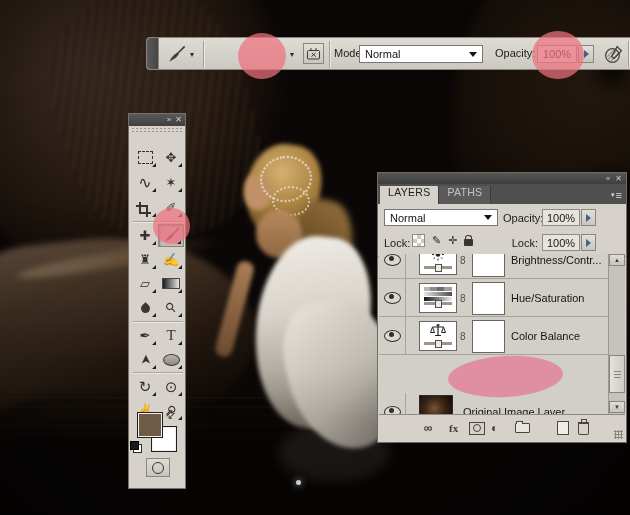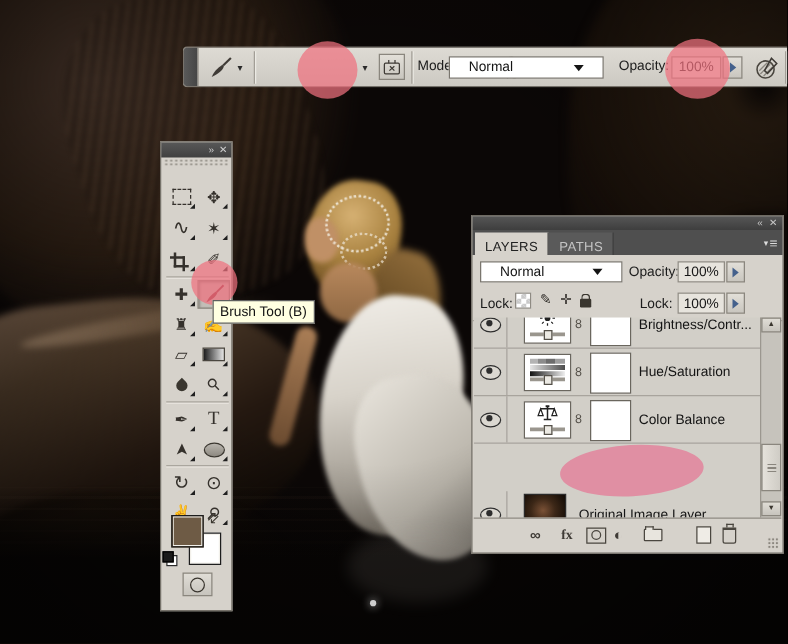--- a/index.html
+++ b/index.html
@@ -114,27 +114,27 @@
   .qmask span{width:10px;height:10px;border:1px solid #3a362f;border-radius:50%;}
   .mini2{position:absolute;width:9px;height:9px;box-sizing:border-box;}
 
   
   .lpanel{left:377px;top:172px;width:250px;height:271px;position:absolute;z-index:10;
     background:#d6d2cb;border:1px solid #6f6b63;box-sizing:border-box;}
   .lp-head{height:11px;background:linear-gradient(#565656,#3e3e3e);display:flex;align-items:center;
     justify-content:flex-end;gap:5px;padding:0 4px;color:#c9c9c9;}
   .lp-head .hg{font-size:8px;line-height:1;}
   .lp-tabs{height:20px;background:#4f4f4f;position:relative;display:flex;align-items:flex-end;}
-  .tab{height:18px;display:flex;align-items:flex-end;padding:0 8px;font-size:10.5px;letter-spacing:.3px;
+  .tab{height:18px;display:flex;align-items:flex-start;padding:0 8px;font-size:10.5px;letter-spacing:.3px;
     background:#5a5a5a;color:#c4c4c4;border-right:1px solid #3c3c3c;margin-top:2px;}
   .tab.active{background:#d6d2cb;color:#222;}
   .lp-menu{position:absolute;right:4px;top:5px;color:#dcdcdc;display:flex;align-items:center;gap:1px;}
   .lp-controls{position:relative;height:52px;border-bottom:1px solid #9b978f;}
   .ddl{position:absolute;background:#fff;border:1px solid #7a766e;box-sizing:border-box;
-    display:flex;align-items:center;font-size:11px;color:#141414;padding:0 15px;justify-content:space-between;}
+    display:flex;align-items:center;font-size:11px;color:#141414;padding:0 5px;justify-content:space-between;}
   .lockicons{position:absolute;display:flex;align-items:center;gap:7px;}
   .checker{background-color:#fff;background-image:
     linear-gradient(45deg,#c9c9c9 25%,rgba(0,0,0,0) 25%,rgba(0,0,0,0) 75%,#c9c9c9 75%),
     linear-gradient(45deg,#c9c9c9 25%,rgba(0,0,0,0) 25%,rgba(0,0,0,0) 75%,#c9c9c9 75%);
     background-position:0 0,4px 4px;background-size:8px 8px;}
   .lk{font-size:11px;color:#2e2a26;line-height:1;}
   .i-lockpad{width:9px;height:7px;background:#3a362f;border-radius:1px;position:relative;margin-top:4px;}
   .i-lockpad::before{content:"";position:absolute;left:1px;top:-4px;width:5px;height:4px;
     border:1.5px solid #3a362f;border-bottom:none;border-radius:3px 3px 0 0;}
   .llist{position:absolute;left:1px;right:18px;top:81px;height:162px;overflow:hidden;background:#d2cfc8;}
@@ -526,17 +526,14 @@
         </div>
       <div class="gripdots"></div>
     </div>
   </div>
 
   <div class="annot" style="left:238px;top:33px;width:48px;height:46px;"></div>
   <div class="annot" style="left:532px;top:31px;width:52px;height:48px;"></div>
   <div class="annot" style="left:153px;top:208px;width:37px;height:36px;"></div>
   <div class="annot elli" style="left:448px;top:356px;width:115px;height:41px;transform:rotate(-3deg);"></div>
 
-  <div class="tooltip">
-    <span>Brush Tool (B)</span>
-  </div>
 
 </div>
 
 </body></html>

